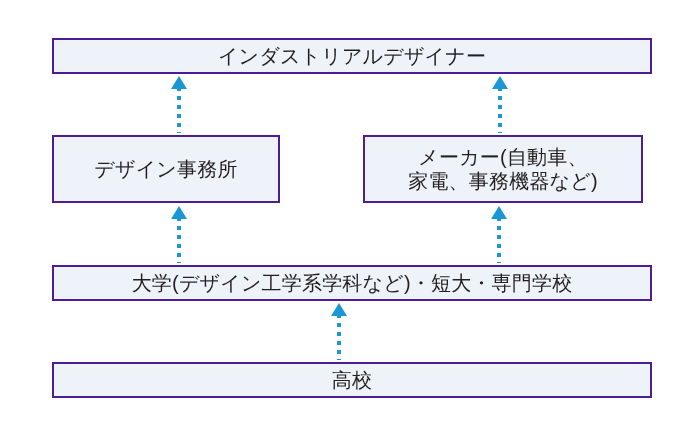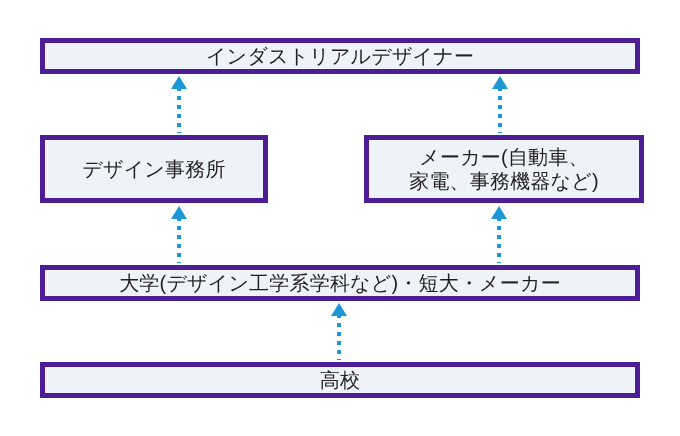--- a/index.html
+++ b/index.html
@@ -20,41 +20,42 @@
     position: absolute;
     left: 0; top: 0;
     width: 680px;
     height: 436px;
   }
 
   .node {
     position: absolute;
     box-sizing: border-box;
     background: #edf3f9;
-    border: 5px solid #4c1d95;
+    border: 2px solid #4c1d95;
     display: flex;
     align-items: center;
     justify-content: center;
     text-align: center;
+    margin-left: 12px;
   }
 
   .node-label {
     display: block;
     font-size: 20px;
     line-height: 1.22;
     letter-spacing: 0.2px;
     color: #231f20;
     white-space: pre-line;
     padding: 0 6px;
   }
 
   
   .n-designer   { left: 40px;  top: 38px;  width: 600px; height: 36px; }
   .n-office     { left: 40px;  top: 135px; width: 228px; height: 68px; }
-  .n-maker      { left: 364px; top: 135px; width: 280px; height: 68px; align-items: center; }
+  .n-maker      { left: 351px; top: 135px; width: 280px; height: 68px; align-items: center; }
   .n-university { left: 40px;  top: 265px; width: 600px; height: 36px; }
   .n-highschool { left: 40px;  top: 362px; width: 600px; height: 36px; }
 
   
   .connector {
     position: absolute;
     width: 16px;
   }
   .connector .shaft {
     position: absolute;
@@ -115,21 +116,21 @@
   <div class="connector a-univ-office">
     <span class="head"></span>
     <span class="shaft"></span>
   </div>
   <div class="connector a-univ-maker">
     <span class="head"></span>
     <span class="shaft"></span>
   </div>
 
   <div class="node n-university">
-    <span class="node-label">大学(デザイン工学系学科など)・短大・メーカー</span>
+    <span class="node-label">大学(デザイン工学系学科など)・短大・専門学校</span>
   </div>
 
   <div class="connector a-high-univ">
     <span class="head"></span>
     <span class="shaft"></span>
   </div>
 
   <div class="node n-highschool">
     <span class="node-label">高校</span>
   </div>

